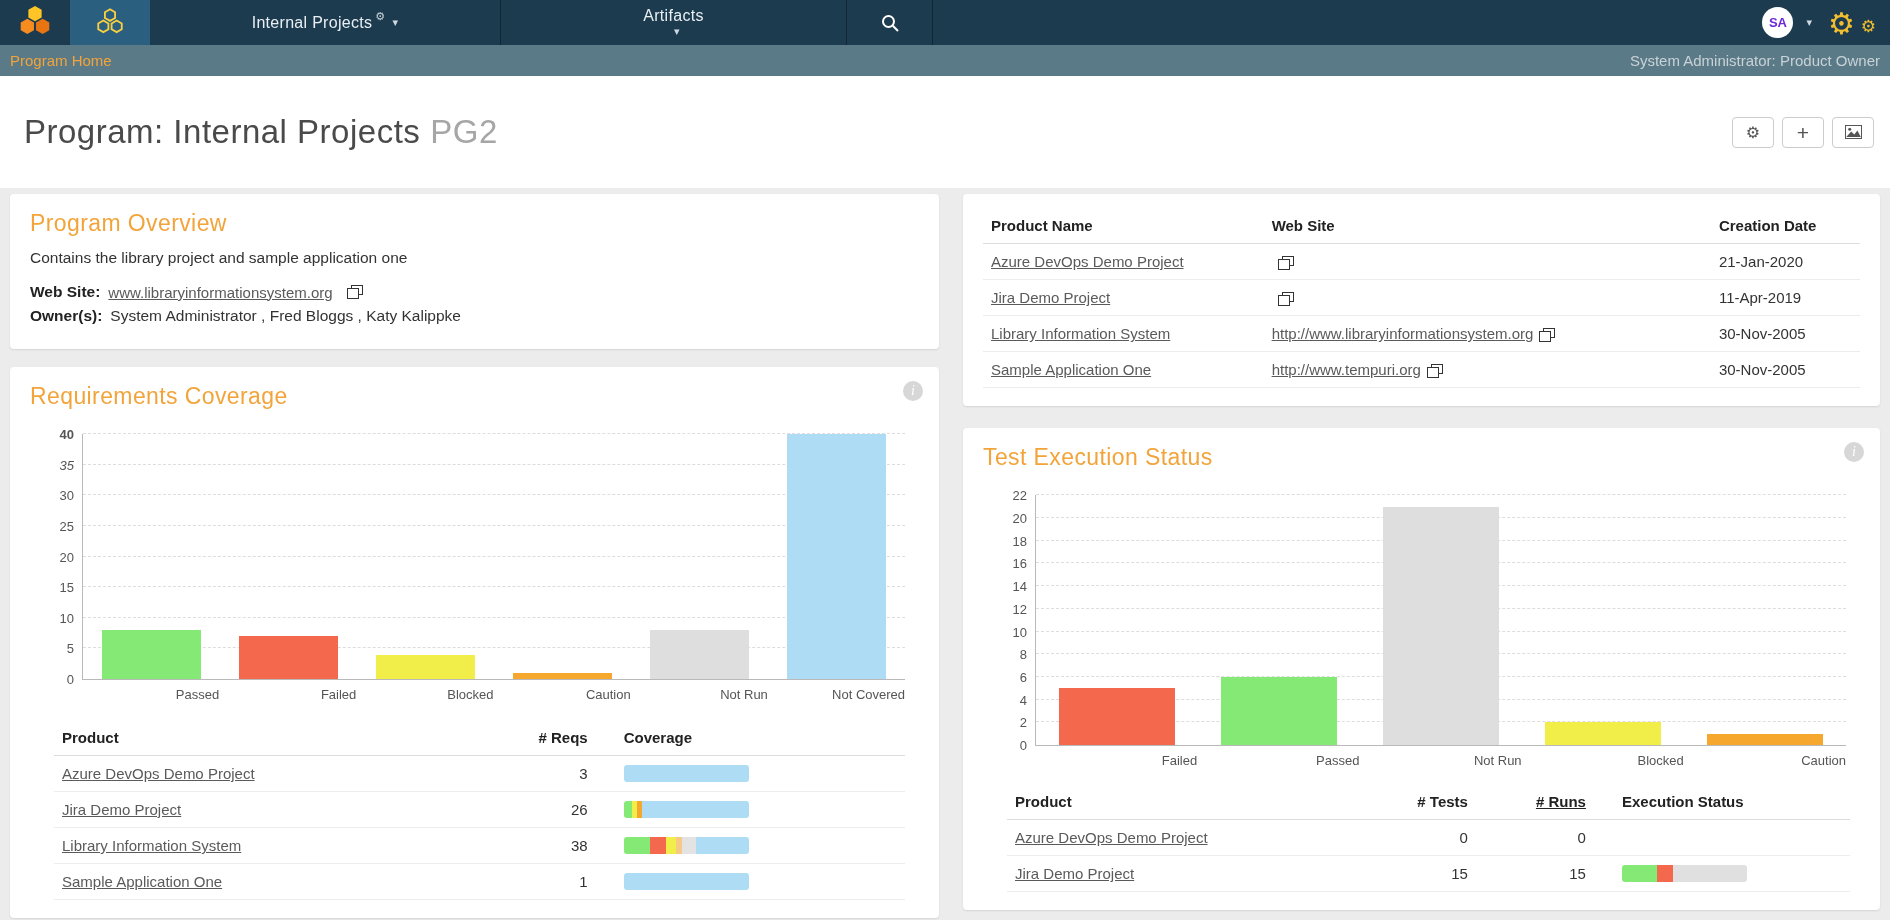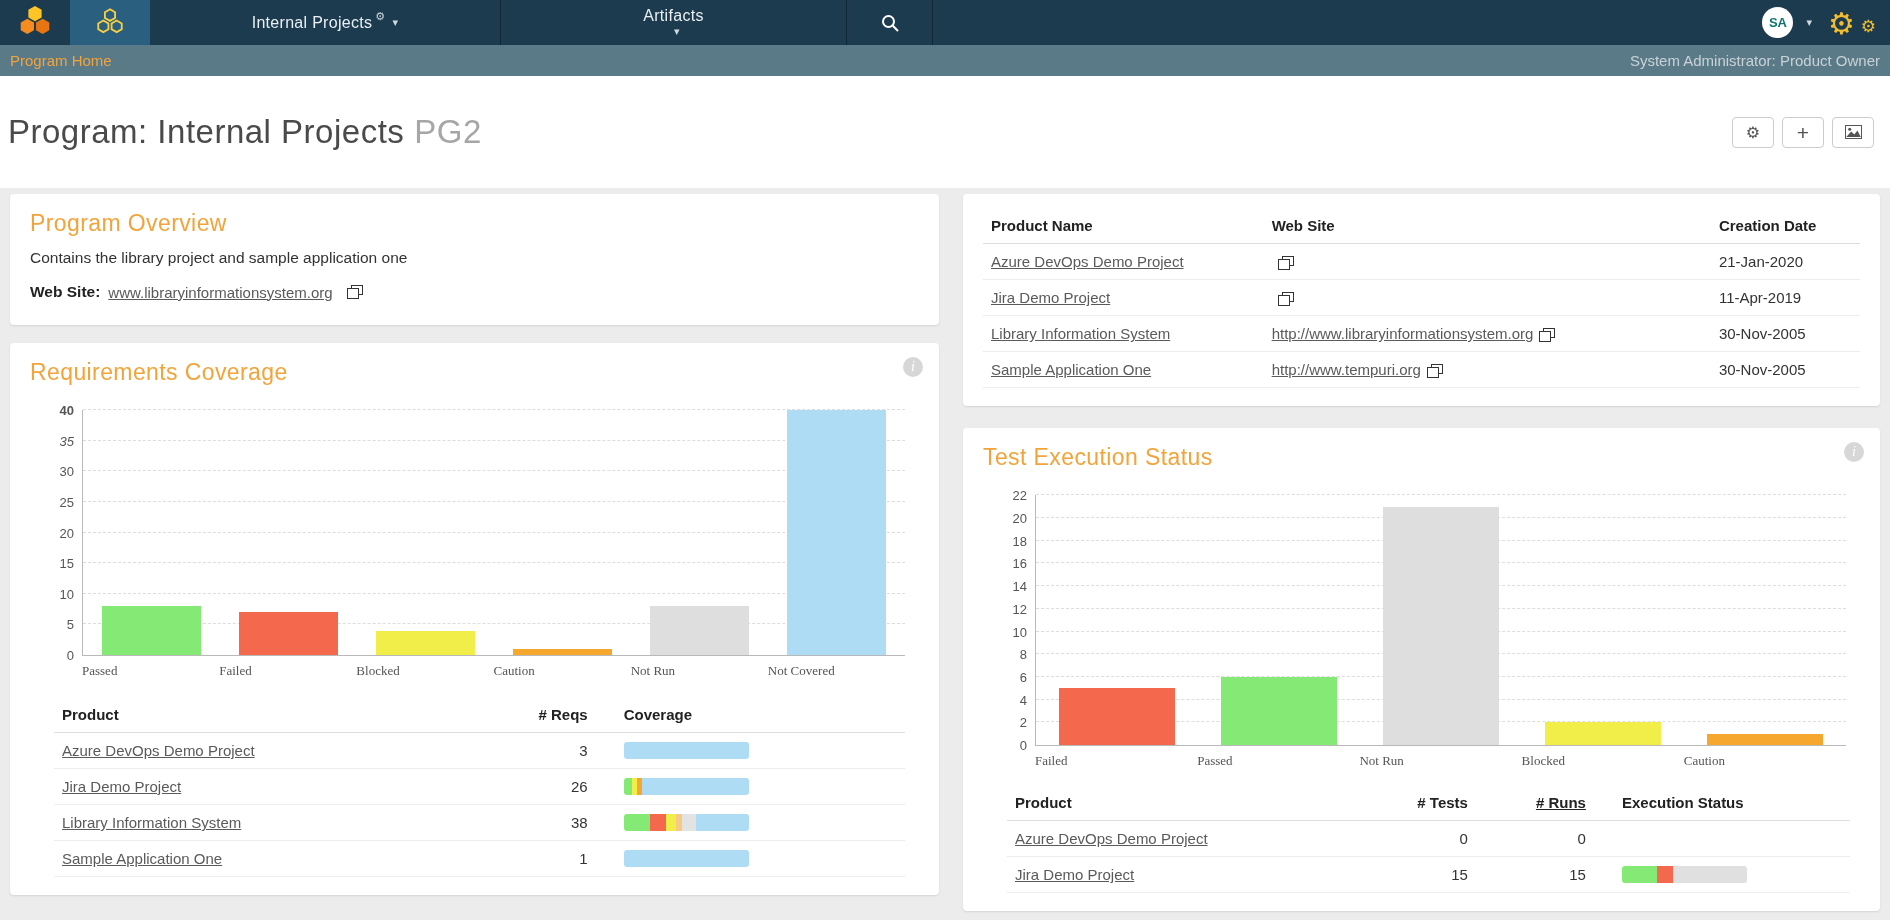--- a/index.html
+++ b/index.html
@@ -26,38 +26,38 @@
     font-size:16px;letter-spacing:.3px;color:#e9eff3;
   }
   .nav-section.proj{width:350px;}
   .nav-section.art{width:345px;flex-direction:column;}
   .nav-section.search{width:85px;}
   .nav-gear-sup{font-size:11px;color:#c7d3da;position:relative;top:-6px;margin-left:3px;}
   .caret{font-size:11px;margin-left:7px;color:#cfd9df;}
   .nav-spacer{flex:1;}
   .user-menu{display:flex;align-items:center;gap:6px;cursor:pointer;margin-right:14px;}
   .avatar{
-    width:31px;height:31px;border-radius:50%;background:#fff;color:#0f766e;
+    width:31px;height:31px;border-radius:50%;background:#fff;color:#6d28d9;
     font-size:13px;font-weight:bold;display:flex;align-items:center;justify-content:center;
   }
   .admin-gears{display:flex;align-items:center;margin-right:12px;cursor:pointer;position:relative;width:52px;height:45px;}
   .gear-big{font-size:30px;color:#f2bd2e;position:absolute;left:2px;top:1px;line-height:45px;}
   .gear-small{font-size:17px;color:#f2bd2e;position:absolute;right:2px;top:16px;}
   
   .subbar{
     height:31px;background:var(--subbar-bg,#5b7a87);
     display:flex;align-items:center;justify-content:space-between;
     padding:0 10px;font-size:15px;
   }
   .subbar .crumb{color:var(--accent,#f2a43b);}
   .subbar .role{color:#c8d2d7;}
   
   .page-header{
     background:#fff;height:112px;display:flex;align-items:center;
-    padding:0 16px 0 8px;
+    padding:0 16px 0 24px;
   }
   .page-title{font-size:33px;font-weight:400;color:#4a4a4a;letter-spacing:.5px;margin:0;}
   .page-title .badge{color:#a6a6a6;margin-left:10px;}
   .header-actions{margin-left:auto;display:flex;gap:8px;}
   .icon-btn{
     width:40px;height:29px;border:1px solid #cccccc;border-radius:4px;background:#fff;
     display:flex;align-items:center;justify-content:center;color:#555;cursor:pointer;
     font-size:16px;
   }
   .icon-btn.plus{font-size:21px;line-height:1;}
@@ -115,21 +115,21 @@
   }
   .gridline{position:absolute;left:0;right:0;border-top:1px dashed #ddd;}
   .ytick{
     position:absolute;right:calc(100% + 9px);transform:translateY(50%);
     font-size:13px;color:#555;
   }
   .bars{position:absolute;left:0;right:0;top:0;bottom:0;display:flex;align-items:flex-end;}
   .bar-slot{flex:1;height:100%;display:flex;align-items:flex-end;justify-content:center;}
   .bar{width:72%;}
   .xlabels{display:flex;margin-left:52px;margin-right:14px;margin-top:7px;}
-  .xtick{flex:1;text-align:left;font-size:13px;color:#555;font-family:Liberation Serif, serif;}
+  .xtick{flex:1;text-align:right;font-size:13px;color:#555;}
 </style>
 </head>
 <body>
 
 <header class="topnav">
   <div class="logo-box">
     <svg width="34" height="34" viewBox="0 0 40 40">
       <polygon points="20,0 27.8,4.5 27.8,13.5 20,18 12.2,13.5 12.2,4.5" fill="#ffc425"></polygon>
       <polygon points="11,15 18.8,19.5 18.8,28.5 11,33 3.2,28.5 3.2,19.5" fill="#f68b1f"></polygon>
       <polygon points="29,15 36.8,19.5 36.8,28.5 29,33 21.2,28.5 21.2,19.5" fill="#e87511"></polygon>
@@ -203,20 +203,24 @@
       <p class="po-desc">Contains the library project and sample application one</p>
       <div class="po-line">
         <b>Web Site:</b>
         <a class="tbl-link">www.libraryinformationsystem.org</a>
         <span class="ext-icon">
           <svg width="16" height="14" viewBox="0 0 16 14">
             <rect x="4.5" y="0.5" width="11" height="9" fill="#fff" stroke="#333"></rect>
             <rect x="0.5" y="3.5" width="11" height="10" fill="#fff" stroke="#333"></rect>
           </svg>
         </span>
+      </div>
+      <div class="po-line">
+        <b>Owner(s):</b>
+        <span>System Administrator , Fred Bloggs , Katy Kalippke</span>
       </div>
     </section>
 
     <section class="card">
       <h2>Requirements Coverage</h2>
       <span class="info-badge">i</span>
       <div class="chart">
           <div class="plot" style="height: 245px;">
             <span class="ytick" style="bottom: 0px;">0</span>
             <div class="gridline" style="bottom: 30.625px;"></div>

